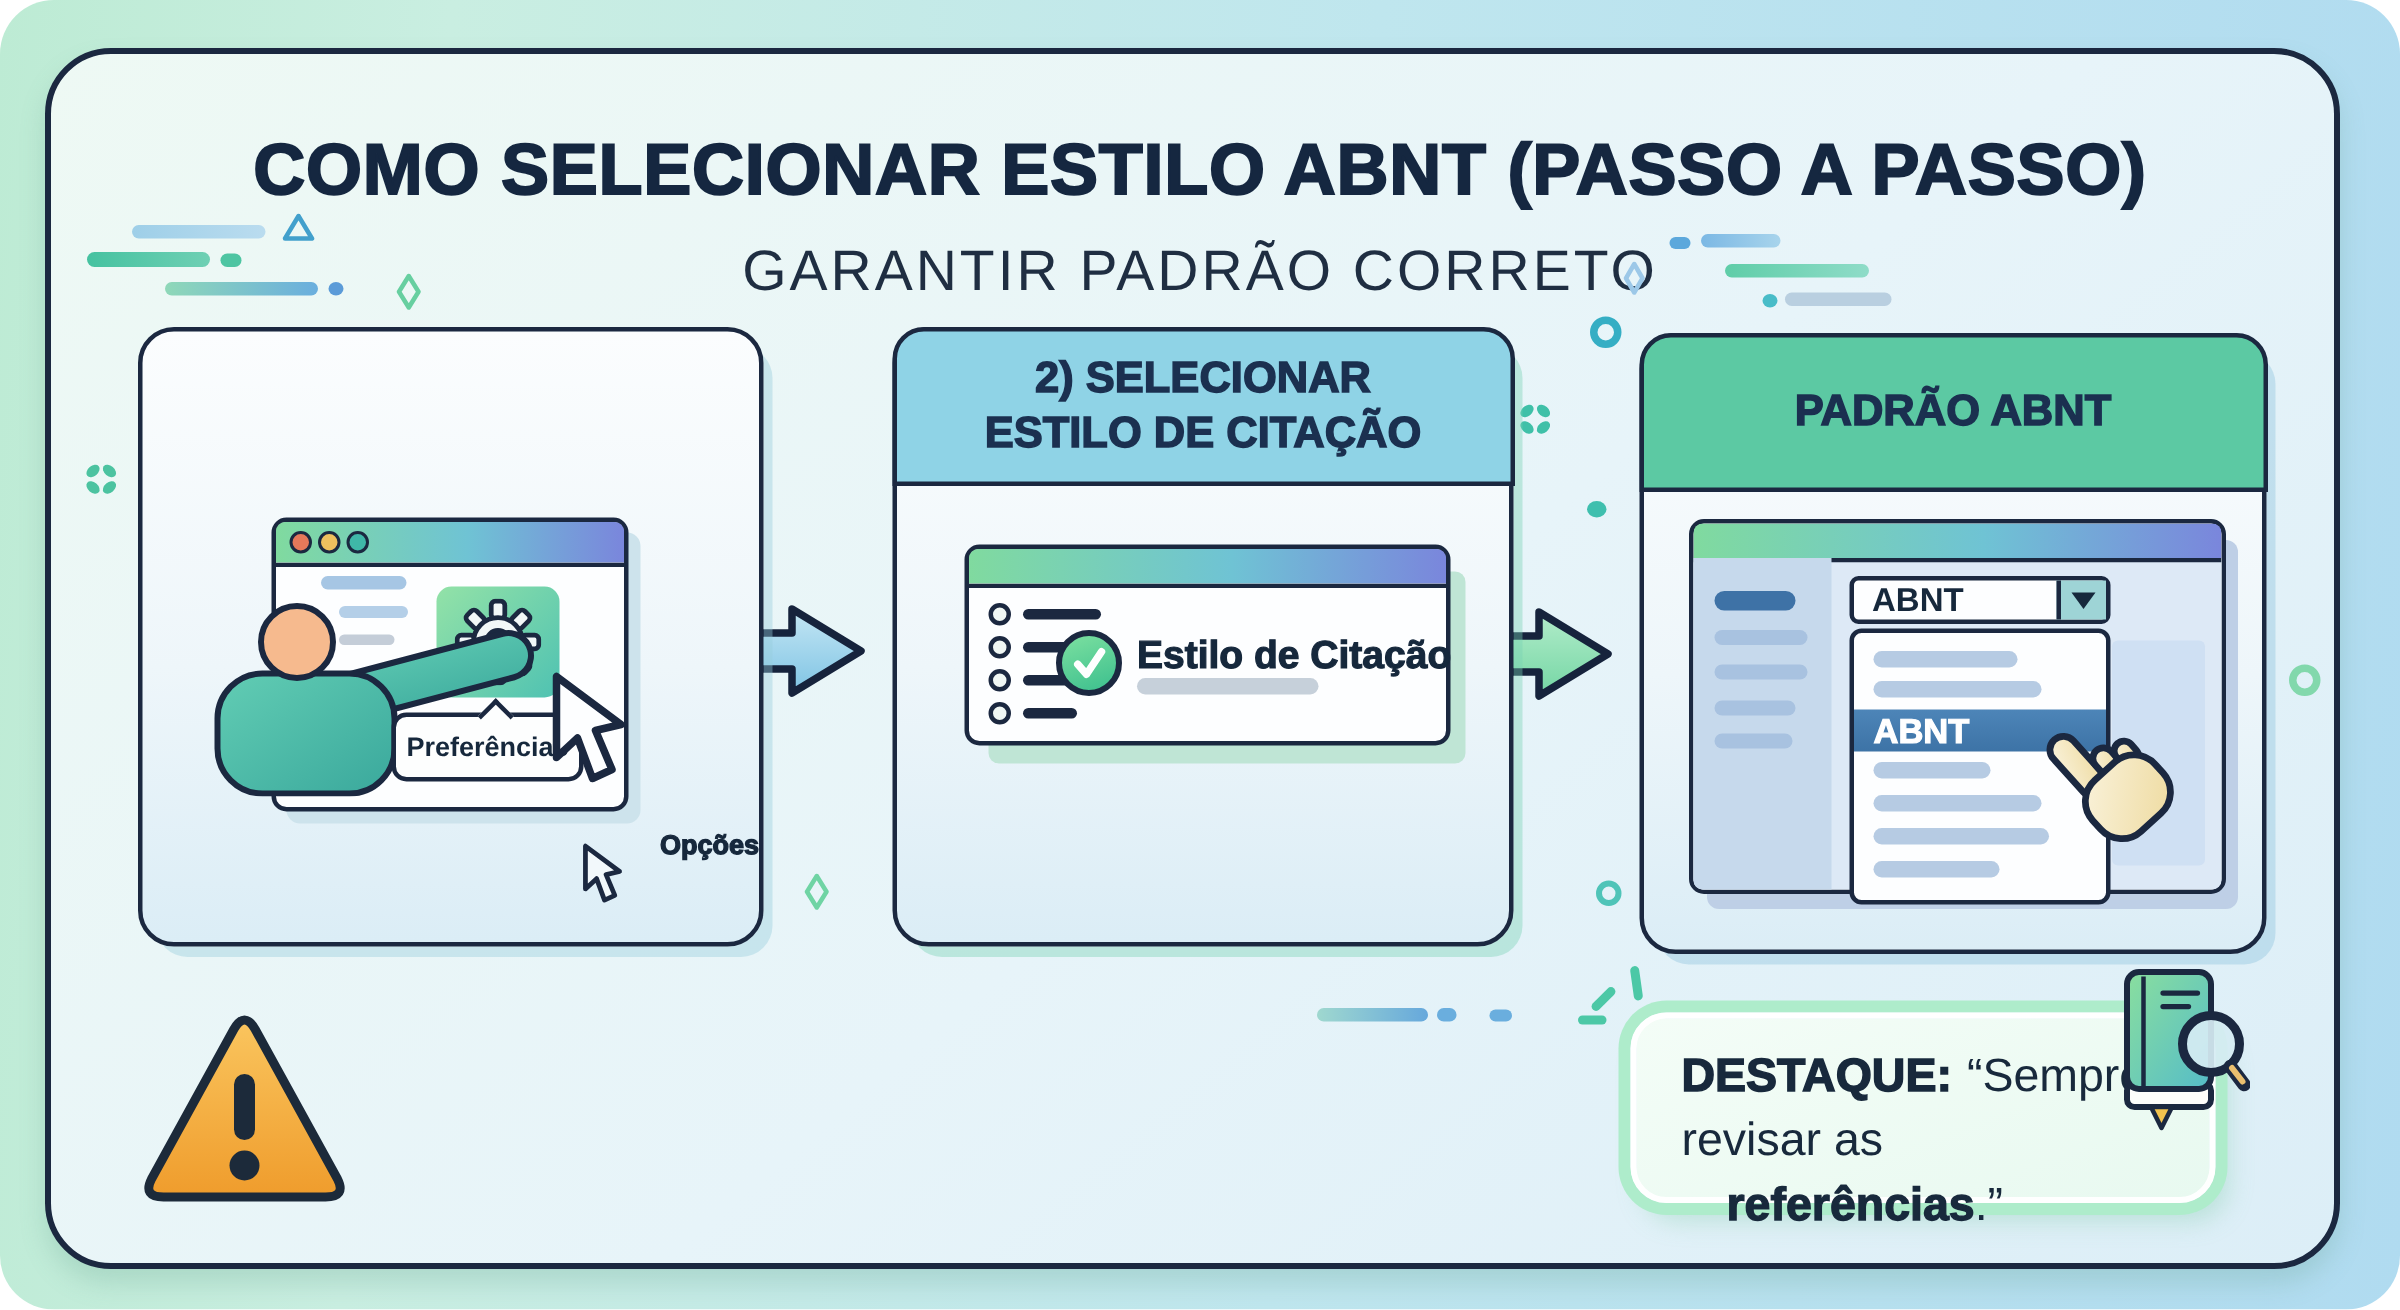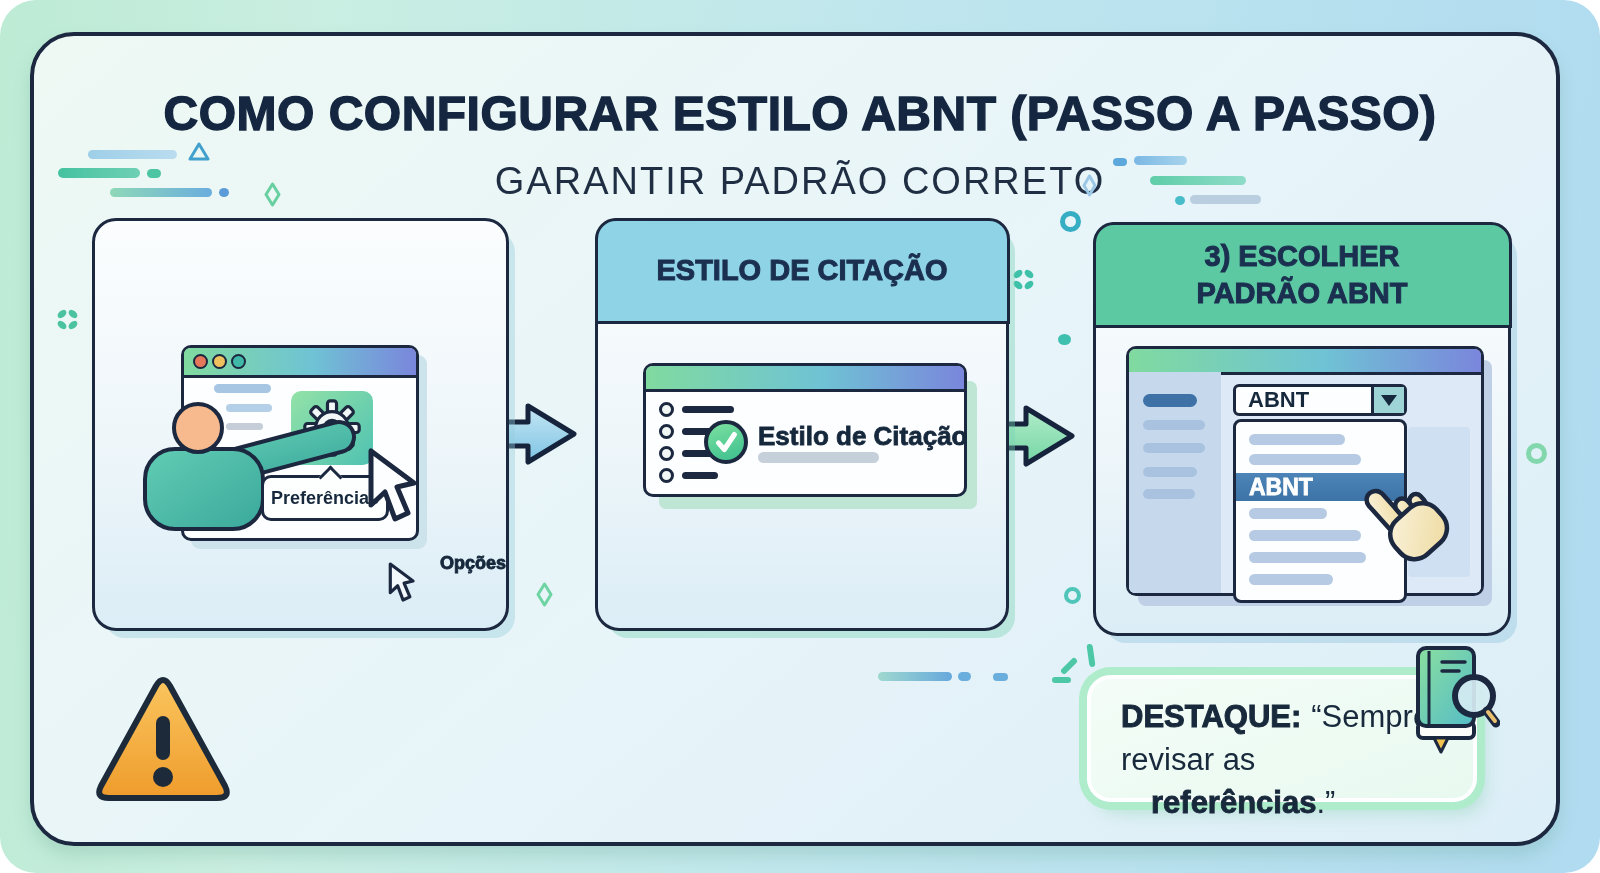--- a/index.html
+++ b/index.html
@@ -66,21 +66,21 @@
   .sidebar{position:absolute;left:0;top:23px;bottom:0;width:92px;background:#c6d9ec;border-radius:0 0 0 6px;}
   .win-body3{position:absolute;inset:23px 0 0 0;background:#dde9f6;border-radius:0 0 6px 6px;}
 </style>
 </head>
 <body>
 
 <div class="canvas">
 
   <div class="main-card"></div>
 
-  <h1 class="title">COMO CONFIGURAR ESTILO ABNT (PASSO A PASSO)</h1>
+  <h1 class="title">COMO SELECIONAR ESTILO ABNT (PASSO A PASSO)</h1>
   <h2 class="subtitle">GARANTIR PADRÃO CORRETO</h2>
 
   <div class="pill abs" style="left:88px;top:150px;width:89px;height:9px;background:linear-gradient(90deg,#9ecfe8,#badcef);"></div>
   <div class="pill abs" style="left:58px;top:168px;width:82px;height:10px;background:linear-gradient(90deg,#45c2a0,#6fd0b4);"></div>
   <div class="pill abs" style="left:147px;top:169px;width:14px;height:9px;background:#4ec5a2;"></div>
   <div class="pill abs" style="left:110px;top:188px;width:102px;height:9px;background:linear-gradient(90deg,#8fd8b8,#6aaede);"></div>
   <div class="pill abs" style="left:219px;top:188px;width:10px;height:9px;border-radius:50%;background:#5b9bd8;"></div>
   <svg class="abs" style="left:188px;top:142px;" width="22" height="19" viewBox="0 0 22 19">
       <polygon points="11,2 20,17 2,17" fill="none" stroke="#42a0cc" stroke-width="3" stroke-linejoin="round"></polygon>
     </svg>
@@ -187,20 +187,21 @@
       <path d="M10 8 L10 62 L24 49 L34 76 L47 70 L36 44 L53 40 Z" fill="#fdfeff" stroke="#1b2840" stroke-width="5" stroke-linejoin="round"></path>
     </svg>
     <div class="opcoes">Opções</div>
     <svg class="abs" style="left:290px;top:334px;" width="36" height="52" viewBox="0 0 68 80">
       <path d="M10 8 L10 62 L24 49 L34 76 L47 70 L36 44 L53 40 Z" fill="#f2f8fb" stroke="#1b2840" stroke-width="6" stroke-linejoin="round"></path>
     </svg>
   </div>
 
   <div class="step-card card2">
     <div class="step-header hdr-blue">
+      <span>2) SELECIONAR</span>
       <span>ESTILO DE CITAÇÃO</span>
     </div>
     <div class="mini-win" style="left:45px;top:142px;width:318px;height:128px;box-shadow:13px 15px 0 -3px #bfe5d5;">
       <div class="mini-titlebar" style="height:23px;"></div>
     </div>
     <div class="bullet" style="left:61px;top:181px;"></div>
     <div class="bullet" style="left:61px;top:203px;"></div>
     <div class="bullet" style="left:61px;top:225px;"></div>
     <div class="bullet" style="left:61px;top:247px;"></div>
     <div class="bline" style="left:84px;top:185px;width:52px;"></div>
@@ -211,21 +212,20 @@
       <svg width="30" height="30" viewBox="0 0 36 36">
           <path d="M9 19 L16 27 L28 9" fill="none" stroke="#ffffff" stroke-width="6" stroke-linecap="round" stroke-linejoin="round"></path>
         </svg>
     </div>
     <div class="estilo-label" style="left:160px;top:200px;">Estilo de Citação</div>
     <div class="pill" style="left:160px;top:231px;width:121px;height:11px;background:#c6d0da;"></div>
   </div>
 
   <div class="step-card card3">
     <div class="step-header hdr-green">
-      <span>3) ESCOLHER</span>
       <span>PADRÃO ABNT</span>
     </div>
     <div class="mini-win" style="left:30px;top:121px;width:352px;height:244px;box-shadow:10px 12px 0 -2px #becfe6;">
       <div class="win-body3"></div>
       <div class="mini-titlebar" style="height:23px;"></div>
       <div class="sidebar">
         <div class="pill" style="left:14px;top:22px;width:54px;height:13px;background:#3e72a6;border-radius:7px;"></div>
         <div class="pill" style="left:14px;top:48px;width:62px;height:10px;background:#a8c2e0;"></div>
         <div class="pill" style="left:14px;top:71px;width:62px;height:10px;background:#a8c2e0;"></div>
         <div class="pill" style="left:14px;top:95px;width:54px;height:10px;background:#a8c2e0;"></div>

